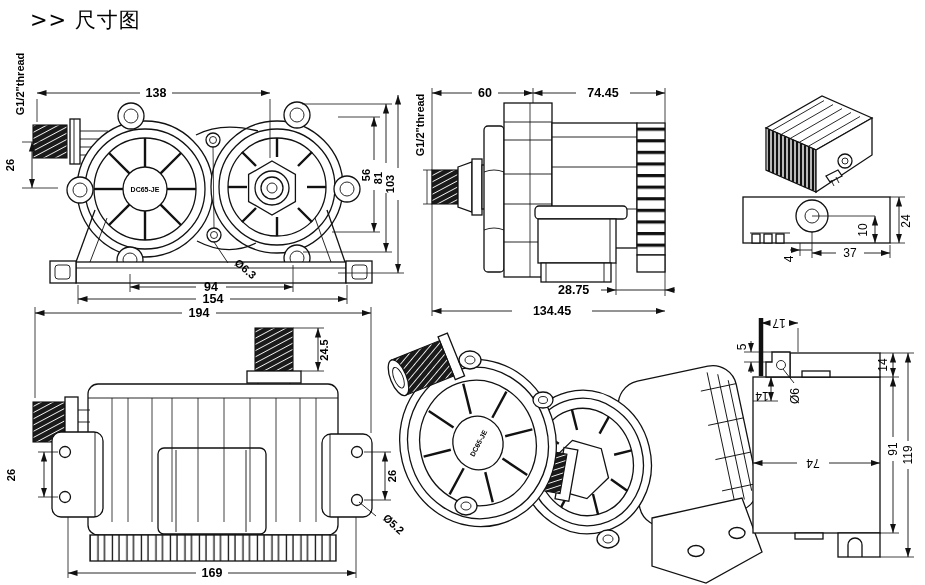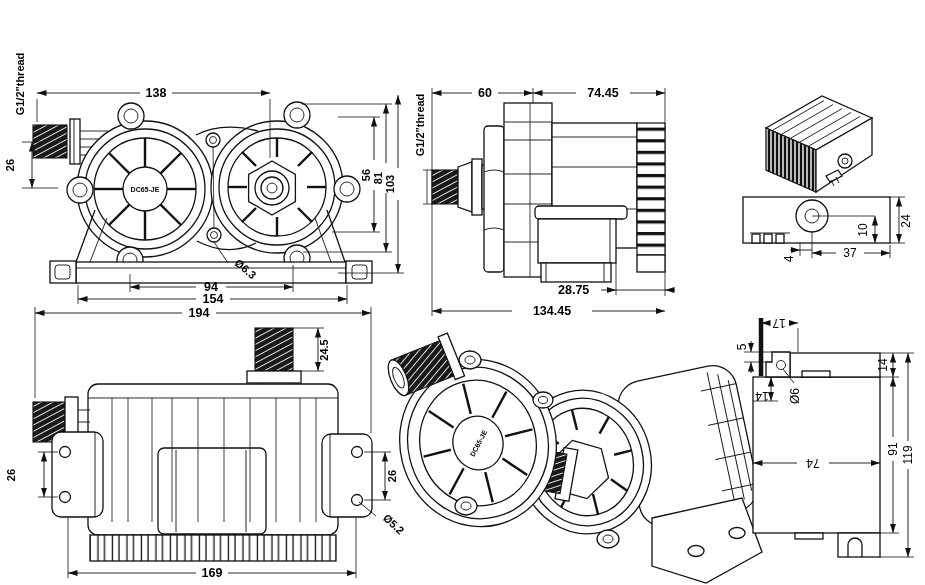--- a/index.html
+++ b/index.html
@@ -19,20 +19,21 @@
   text.dims{font:bold 11px "Liberation Sans",sans-serif;fill:#000;}
   text.dimt{font:12px "Liberation Sans",sans-serif;fill:#000;}
   text.thr{font:bold 11px "Liberation Sans",sans-serif;fill:#000;}
   text.model{font:bold 7px "Liberation Sans",sans-serif;fill:#000;}
   .mid{text-anchor:middle;}
 </style>
 </head>
 <body>
 
 <div id="stage">
+  <div id="title">&gt;&gt; 尺寸图</div>
 
   <svg width="925" height="585" viewBox="0 0 925 585">
     <defs>
       <marker id="mE" markerWidth="11" markerHeight="8" refX="9.5" refY="4" orient="auto" markerUnits="userSpaceOnUse">
         <path d="M0,0.9 L9.5,4 L0,7.1 Z" fill="#111"></path>
       </marker>
       <marker id="mS" markerWidth="11" markerHeight="8" refX="1" refY="4" orient="auto" markerUnits="userSpaceOnUse">
         <path d="M10.5,0.9 L1,4 L10.5,7.1 Z" fill="#111"></path>
       </marker>
       <pattern id="thr" width="5.5" height="5.5" patternUnits="userSpaceOnUse" patternTransform="rotate(62)">

